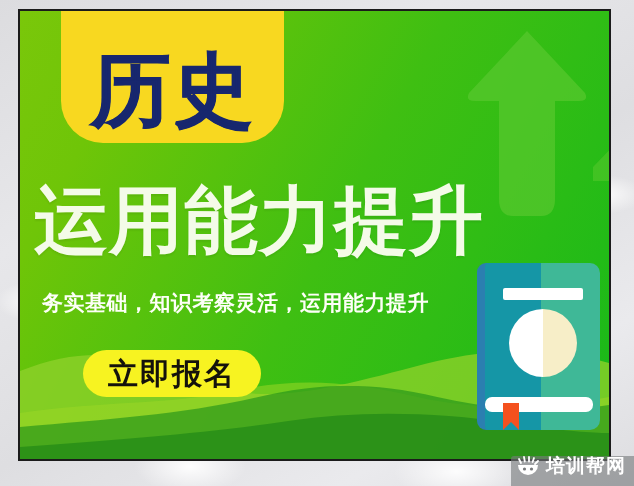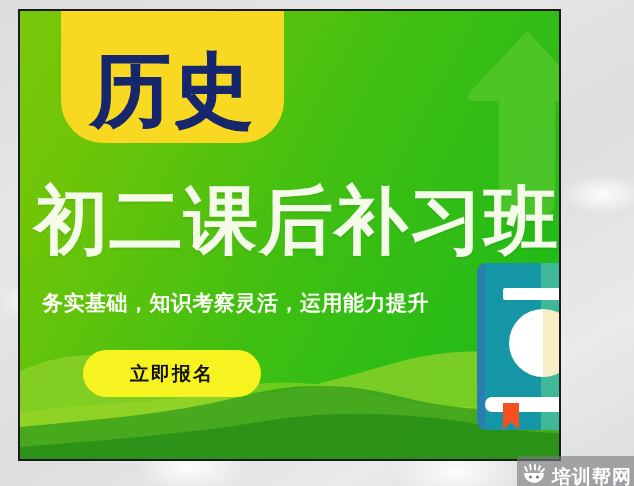--- a/index.html
+++ b/index.html
@@ -26,21 +26,21 @@
       radial-gradient(ellipse 90px 40px at 72% 97%, rgba(255,255,255,.9), rgba(255,255,255,0) 70%),
       radial-gradient(ellipse 60px 28px at 95% 40%, rgba(255,255,255,.9), rgba(255,255,255,0) 70%),
       linear-gradient(150deg, #dcdcdf 0%, #e7e7ea 30%, #dedee1 55%, #eaeaed 80%, #dddde0 100%);
   }
 
   
   #poster {
     position: absolute;
     left: 18px;
     top: 9px;
-    width: 543px;
+    width: 593px;
     height: 452px;
     border: 2px solid #1b1b1b;
     box-sizing: border-box;
     overflow: hidden;
     background: linear-gradient(118deg,
         #7ac70a 0%,
         #6fc508 16%,
         #57c20d 34%,
         #3fbf12 52%,
         #30bd15 70%,
@@ -123,21 +123,21 @@
     background: #f7f321;
     border-radius: 24px;
     display: flex;
     align-items: center;
     justify-content: center;
     cursor: pointer;
   }
   #cta-label {
     font-family: "DejaVu Sans", "Liberation Sans", sans-serif;
     font-weight: bold;
-    font-size: 19px;
+    font-size: 30px;
     line-height: 1;
     color: #14120c;
     letter-spacing: 2px;
   }
 
   
   #book {
     position: absolute;
     left: 457px;
     top: 252px;
@@ -154,23 +154,23 @@
     height: 150px;
     pointer-events: none;
   }
 
   
   #watermark {
     position: absolute;
     right: 0px;
     bottom: 0px;
     height: 30px;
-    padding: 0 2px 0 5px;
+    padding: 0 8px 0 5px;
     display: flex;
-    align-items: flex-end;
+    align-items: flex-start;
     gap: 6px;
     background: rgba(120,122,124,.62);
     border-radius: 3px 0 0 0;
   }
   #watermark-label {
     font-family: "DejaVu Sans", "Liberation Sans", sans-serif;
     font-size: 19px;
     font-weight: bold;
     line-height: 1;
     color: #ffffff;
@@ -197,21 +197,21 @@
         <path d="M0 62 C 70 34, 120 46, 180 72 C 250 102, 330 74, 420 52 C 490 36, 550 42, 593 54 L593 150 L0 150 Z" fill="#8ed12a" opacity="0.78"></path>
         <path d="M0 104 C 80 92, 150 96, 215 82 C 280 68, 330 72, 400 88 C 470 104, 540 98, 593 88 L593 150 L0 150 Z" fill="#9ad726" opacity="0.55"></path>
         <path d="M0 118 C 90 110, 160 106, 240 88 C 300 74, 352 72, 420 88 C 480 102, 545 104, 593 96 L593 150 L0 150 Z" fill="#1d8f18" opacity="0.62"></path>
         <path d="M0 138 C 110 130, 190 124, 270 112 C 350 100, 430 104, 510 116 C 550 122, 575 124, 593 124 L593 150 L0 150 Z" fill="#167f14" opacity="0.55"></path>
       </svg>
 
       <div id="badge">
         <span id="badge-text">历史</span>
       </div>
 
-      <div id="headline">初二课后补习班</div>
+      <div id="headline">运用能力提升</div>
 
       <div id="subtitle">务实基础，知识考察灵活，运用能力提升</div>
 
       <div id="cta">
         <span id="cta-label">立即报名</span>
       </div>
 
       <svg id="book" viewBox="0 0 125 167">
 
         <rect x="0" y="0" width="26" height="167" rx="9" fill="#2b7fb0"></rect>

